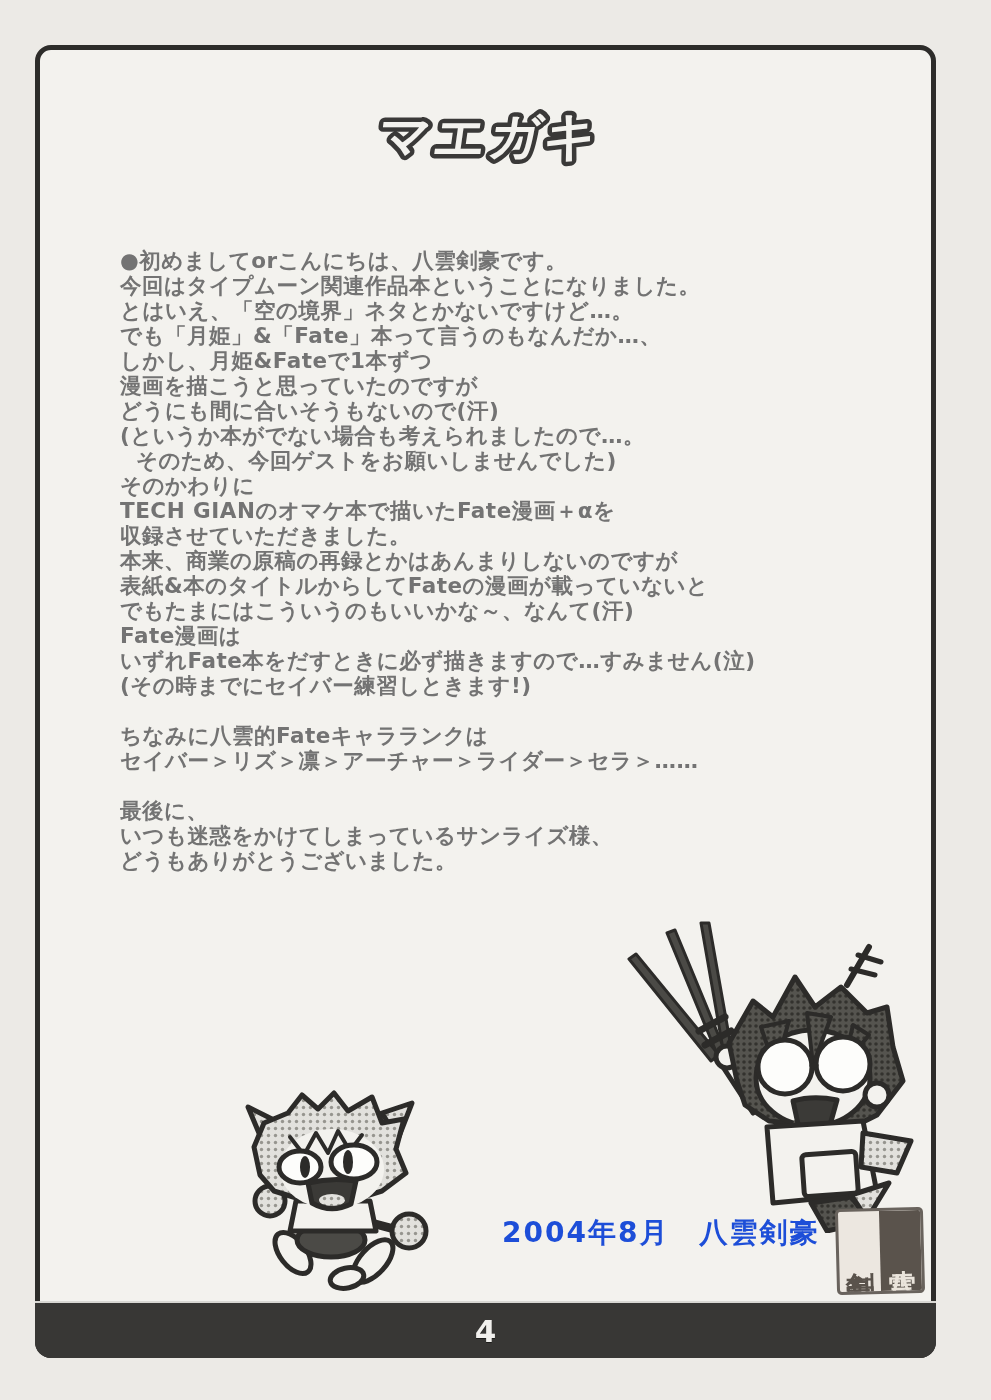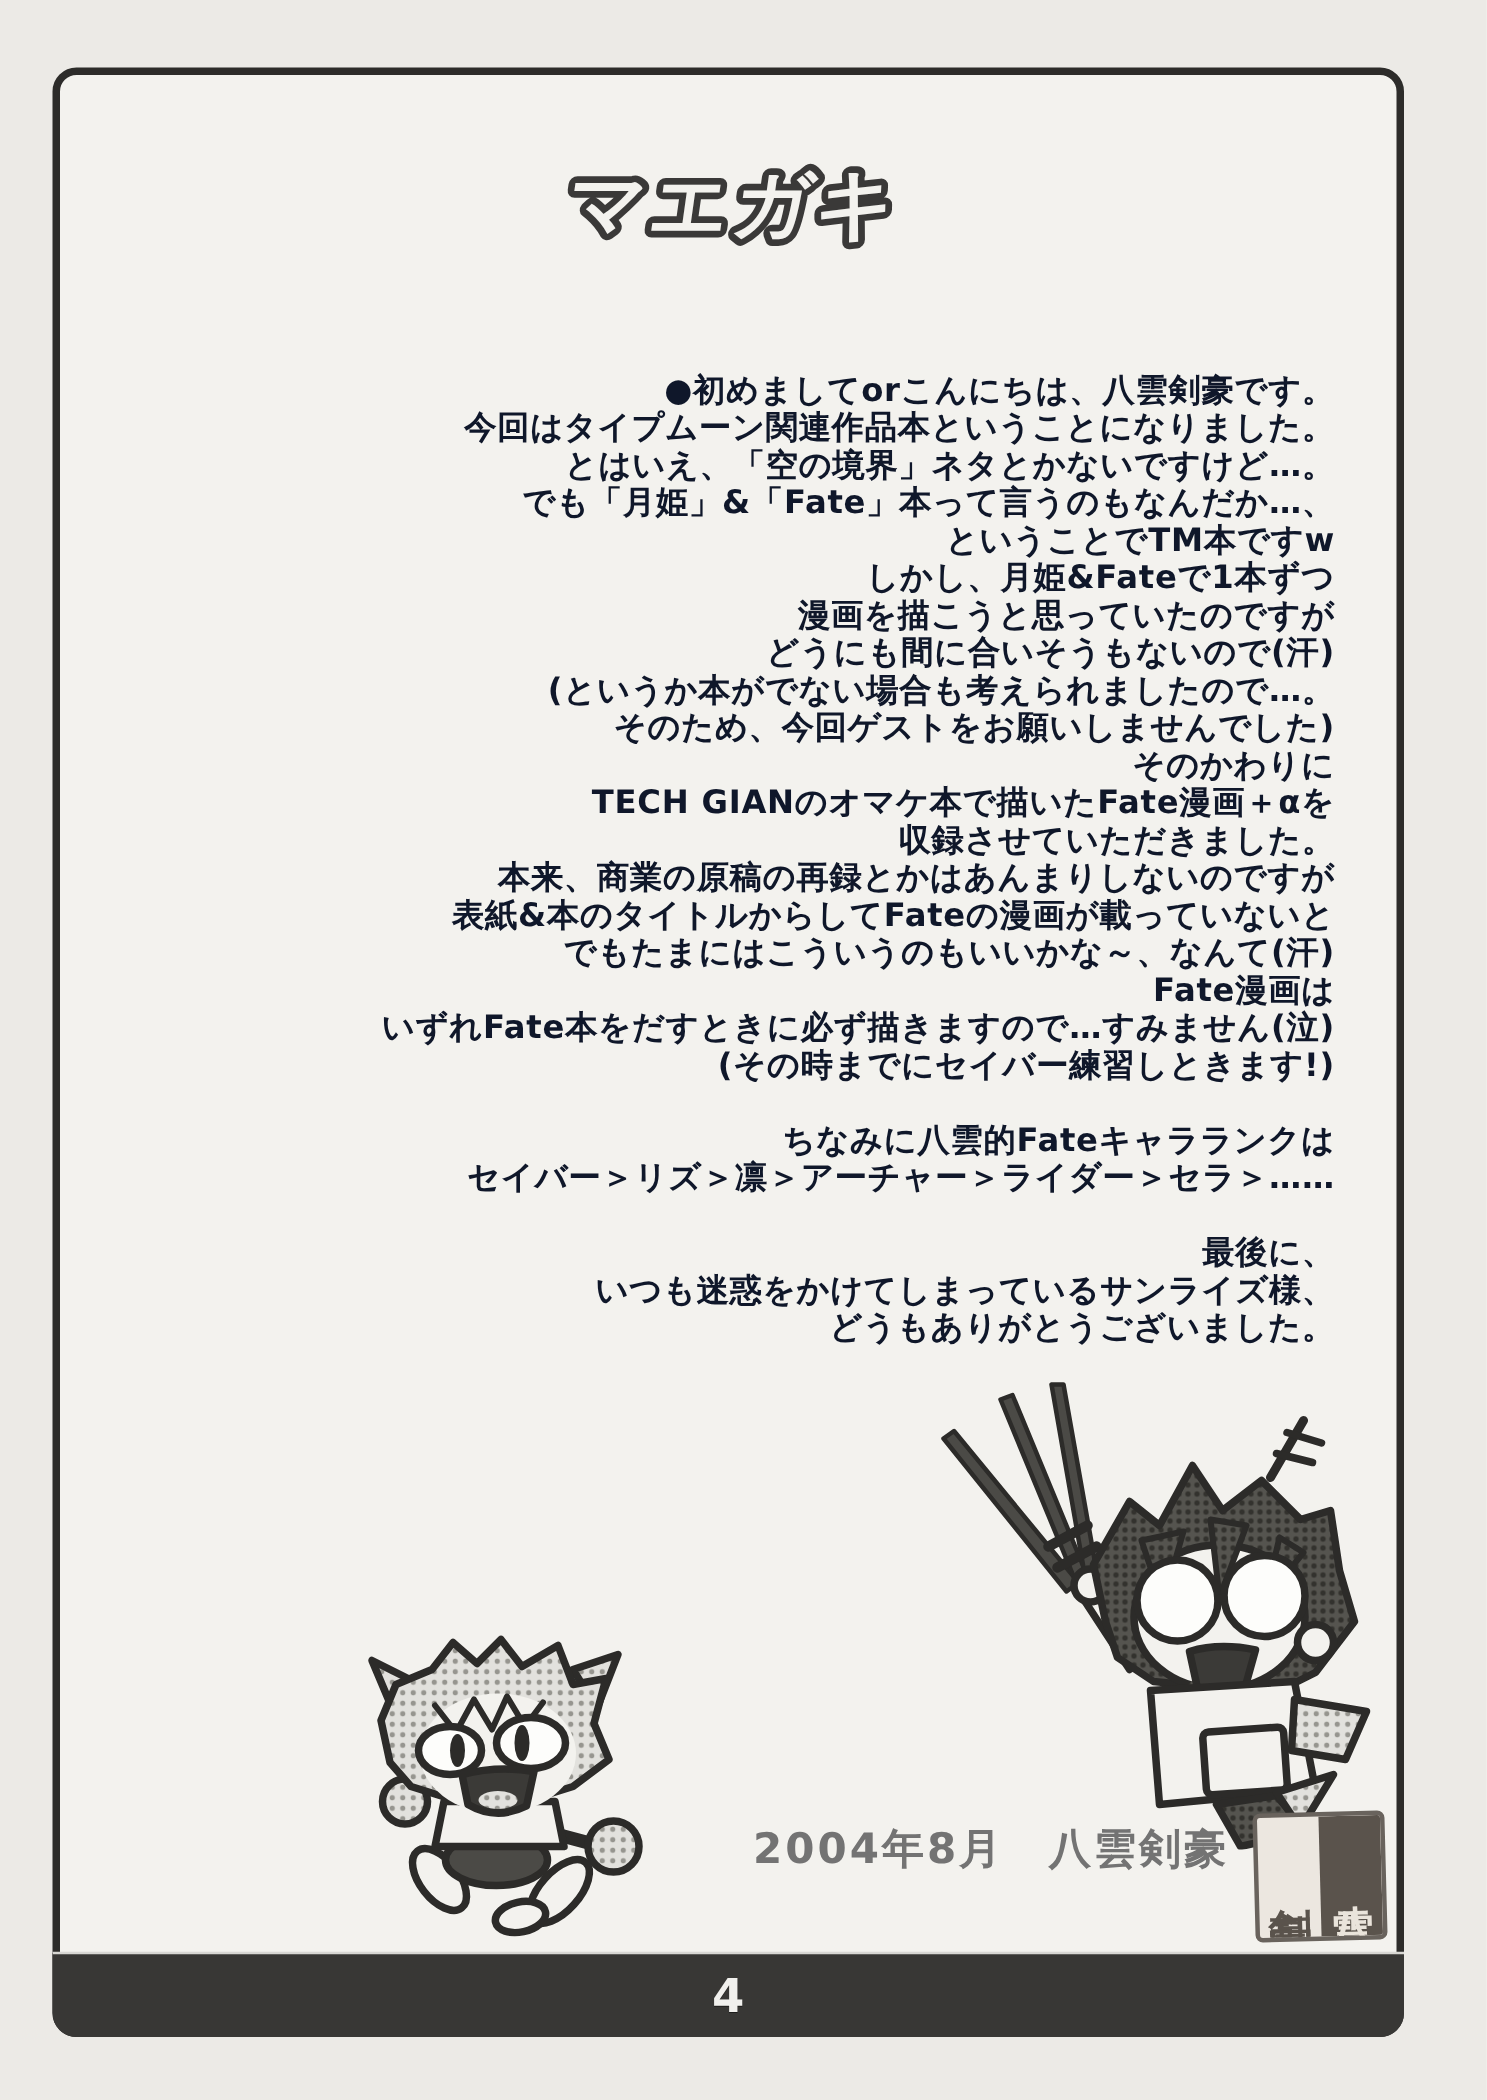--- a/index.html
+++ b/index.html
@@ -11,28 +11,27 @@
   }
   .frame{
     position:absolute;left:35px;top:45px;width:901px;height:1313px;
     box-sizing:border-box;border:5px solid #2d2c2a;border-radius:16px;
     background:#f3f2ee;
   }
   .titlebar{position:absolute;left:0;right:0;top:50px;text-align:center;}
   .title-svg{display:inline-block;}
   .body-text{
     position:absolute;left:80px;top:198px;width:770px;
-    color:#0f172a;font-size:21.5px;line-height:25px;font-weight:bold;
+    color:#737373;font-size:21.5px;line-height:25px;font-weight:bold;
     letter-spacing:0.5px;
-    text-align:right;
   }
   .tline{min-height:25px;white-space:pre-wrap;}
   .signature{
     position:absolute;left:462px;top:1164px;
-    font-size:28px;font-weight:bold;color:#737373;letter-spacing:2px;
+    font-size:28px;font-weight:bold;color:#1d4ed8;letter-spacing:2px;
     white-space:pre;
   }
   .seal{
     position:absolute;left:796px;top:1158px;width:88px;height:86px;
     box-sizing:border-box;border:3px solid #69635d;border-radius:5px;
     background:#ece7e0;transform:rotate(-1.5deg);
     display:flex;overflow:hidden;
     font-family:"DejaVu Serif","Liberation Serif",serif;
   }
   .seal-col{
@@ -64,21 +63,20 @@
     <svg class="title-svg" width="300" height="72" viewBox="0 0 300 72">
       <text x="158" y="54" text-anchor="middle" font-size="52" font-weight="bold" letter-spacing="2" transform="skewX(-8)" fill="#f3f2ee" stroke="#3a3938" stroke-width="9" paint-order="stroke" stroke-linejoin="round">マエガキ</text>
     </svg>
   </div>
 
   <div class="body-text">
       <div class="tline">●初めましてorこんにちは、八雲剣豪です。</div>
       <div class="tline">今回はタイプムーン関連作品本ということになりました。</div>
       <div class="tline">とはいえ、「空の境界」ネタとかないですけど…。</div>
       <div class="tline">でも「月姫」&amp;「Fate」本って言うのもなんだか…、</div>
-      <div class="tline">ということでTM本ですw</div>
       <div class="tline">しかし、月姫&amp;Fateで1本ずつ</div>
       <div class="tline">漫画を描こうと思っていたのですが</div>
       <div class="tline">どうにも間に合いそうもないので(汗)</div>
       <div class="tline">(というか本がでない場合も考えられましたので…。</div>
       <div class="tline">  そのため、今回ゲストをお願いしませんでした)</div>
       <div class="tline">そのかわりに</div>
       <div class="tline">TECH GIANのオマケ本で描いたFate漫画＋αを</div>
       <div class="tline">収録させていただきました。</div>
       <div class="tline">本来、商業の原稿の再録とかはあんまりしないのですが</div>
       <div class="tline">表紙&amp;本のタイトルからしてFateの漫画が載っていないと</div>

